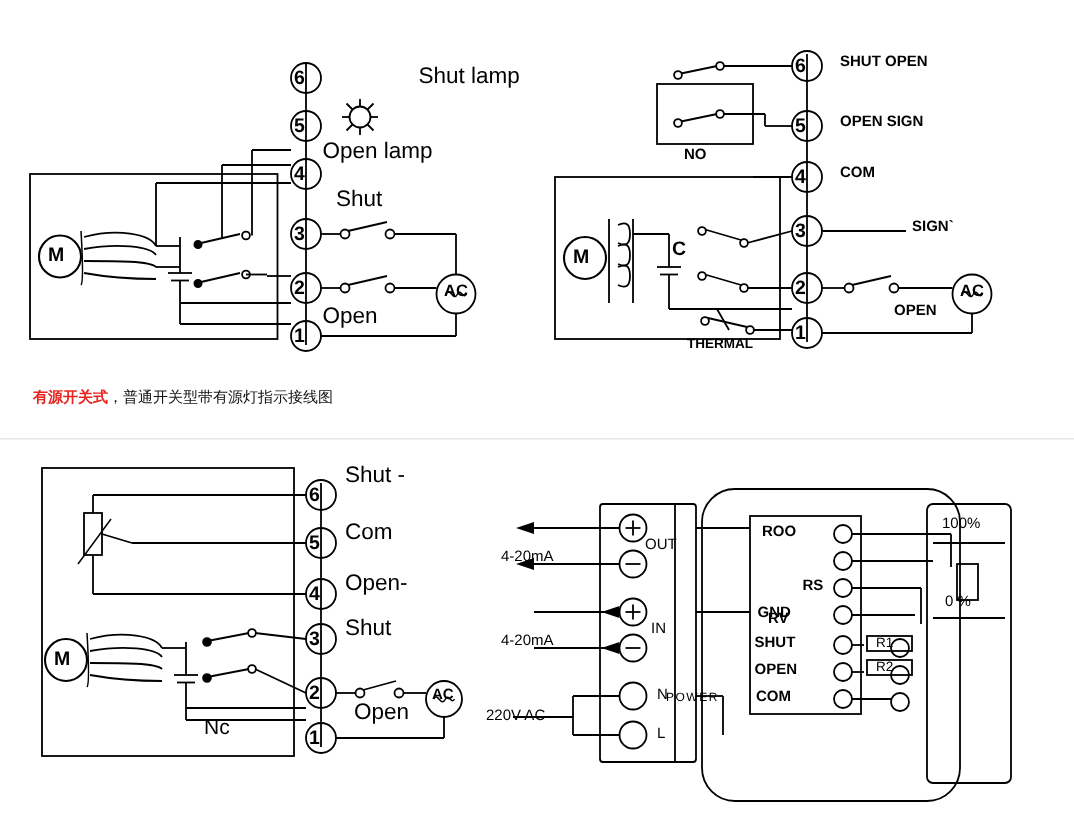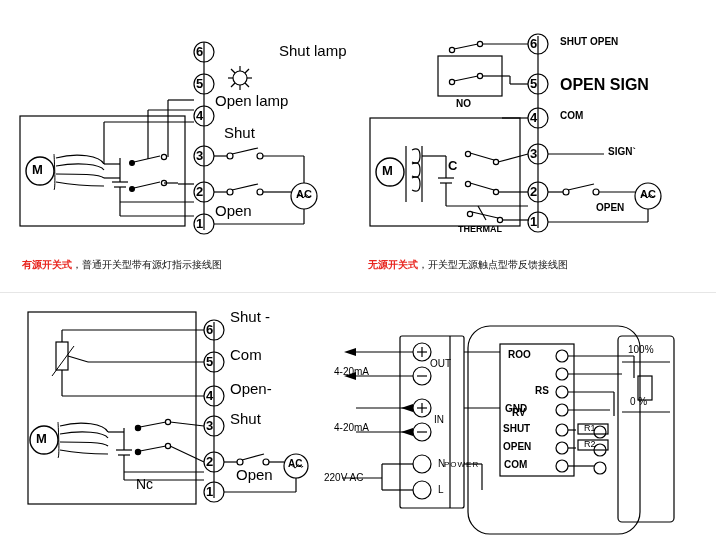--- a/index.html
+++ b/index.html
@@ -188,32 +188,29 @@
     </svg>
     <div class="lbl" style="left:170px;top:30px;font-size:13px;font-weight:bold;">6</div>
     <div class="lbl" style="left:170px;top:70px;font-size:13px;font-weight:bold;">5</div>
     <div class="lbl" style="left:170px;top:104px;font-size:13px;font-weight:bold;">4</div>
     <div class="lbl" style="left:170px;top:140px;font-size:13px;font-weight:bold;">3</div>
     <div class="lbl" style="left:170px;top:178px;font-size:13px;font-weight:bold;">2</div>
     <div class="lbl" style="left:170px;top:208px;font-size:13px;font-weight:bold;">1</div>
     <div class="lbl" style="left:22px;top:157px;font-size:13px;font-weight:bold;">M</div>
     <div class="lbl" style="left:280px;top:182px;font-size:11px;font-weight:bold;">AC</div>
     <div class="lbl" style="left:200px;top:30px;font-size:10px;font-weight:bold;">SHUT OPEN</div>
-    <div class="lbl" style="left:200px;top:70px;font-size:16px;font-weight:bold;">OPEN SIGN</div>
+    <div class="lbl" style="left:200px;top:70px;font-size:10px;font-weight:bold;">OPEN SIGN</div>
     <div class="lbl" style="left:200px;top:104px;font-size:10px;font-weight:bold;">COM</div>
     <div class="lbl" style="left:248px;top:140px;font-size:10px;font-weight:bold;">SIGN`</div>
     <div class="lbl" style="left:236px;top:196px;font-size:10px;font-weight:bold;">OPEN</div>
     <div class="lbl" style="left:96px;top:92px;font-size:10px;font-weight:bold;">NO</div>
     <div class="lbl" style="left:98px;top:218px;font-size:9px;font-weight:bold;">THERMAL</div>
     <div class="lbl" style="left:88px;top:152px;font-size:13px;font-weight:bold;">C</div>
   </div>
 
-  <div class="cap" style="left:368px;top:258px;">
-    <span class="red">无源开关式</span><span class="blk">，开关型无源触点型带反馈接线图</span>
-  </div>
 
   <div class="divline" style="top:292px;"></div>
 
   <div class="panel" style="left:8px;top:300px;width:330px;height:230px;">
     <svg width="330" height="230">
       <g stroke="#000" fill="none" stroke-width="1.2">
         <rect x="20" y="12" width="168" height="192"></rect>
 
         <circle cx="36" cy="140" r="14" stroke-width="1.4"></circle>
         <path d="M52 126 C74 120 96 124 100 132"></path>

